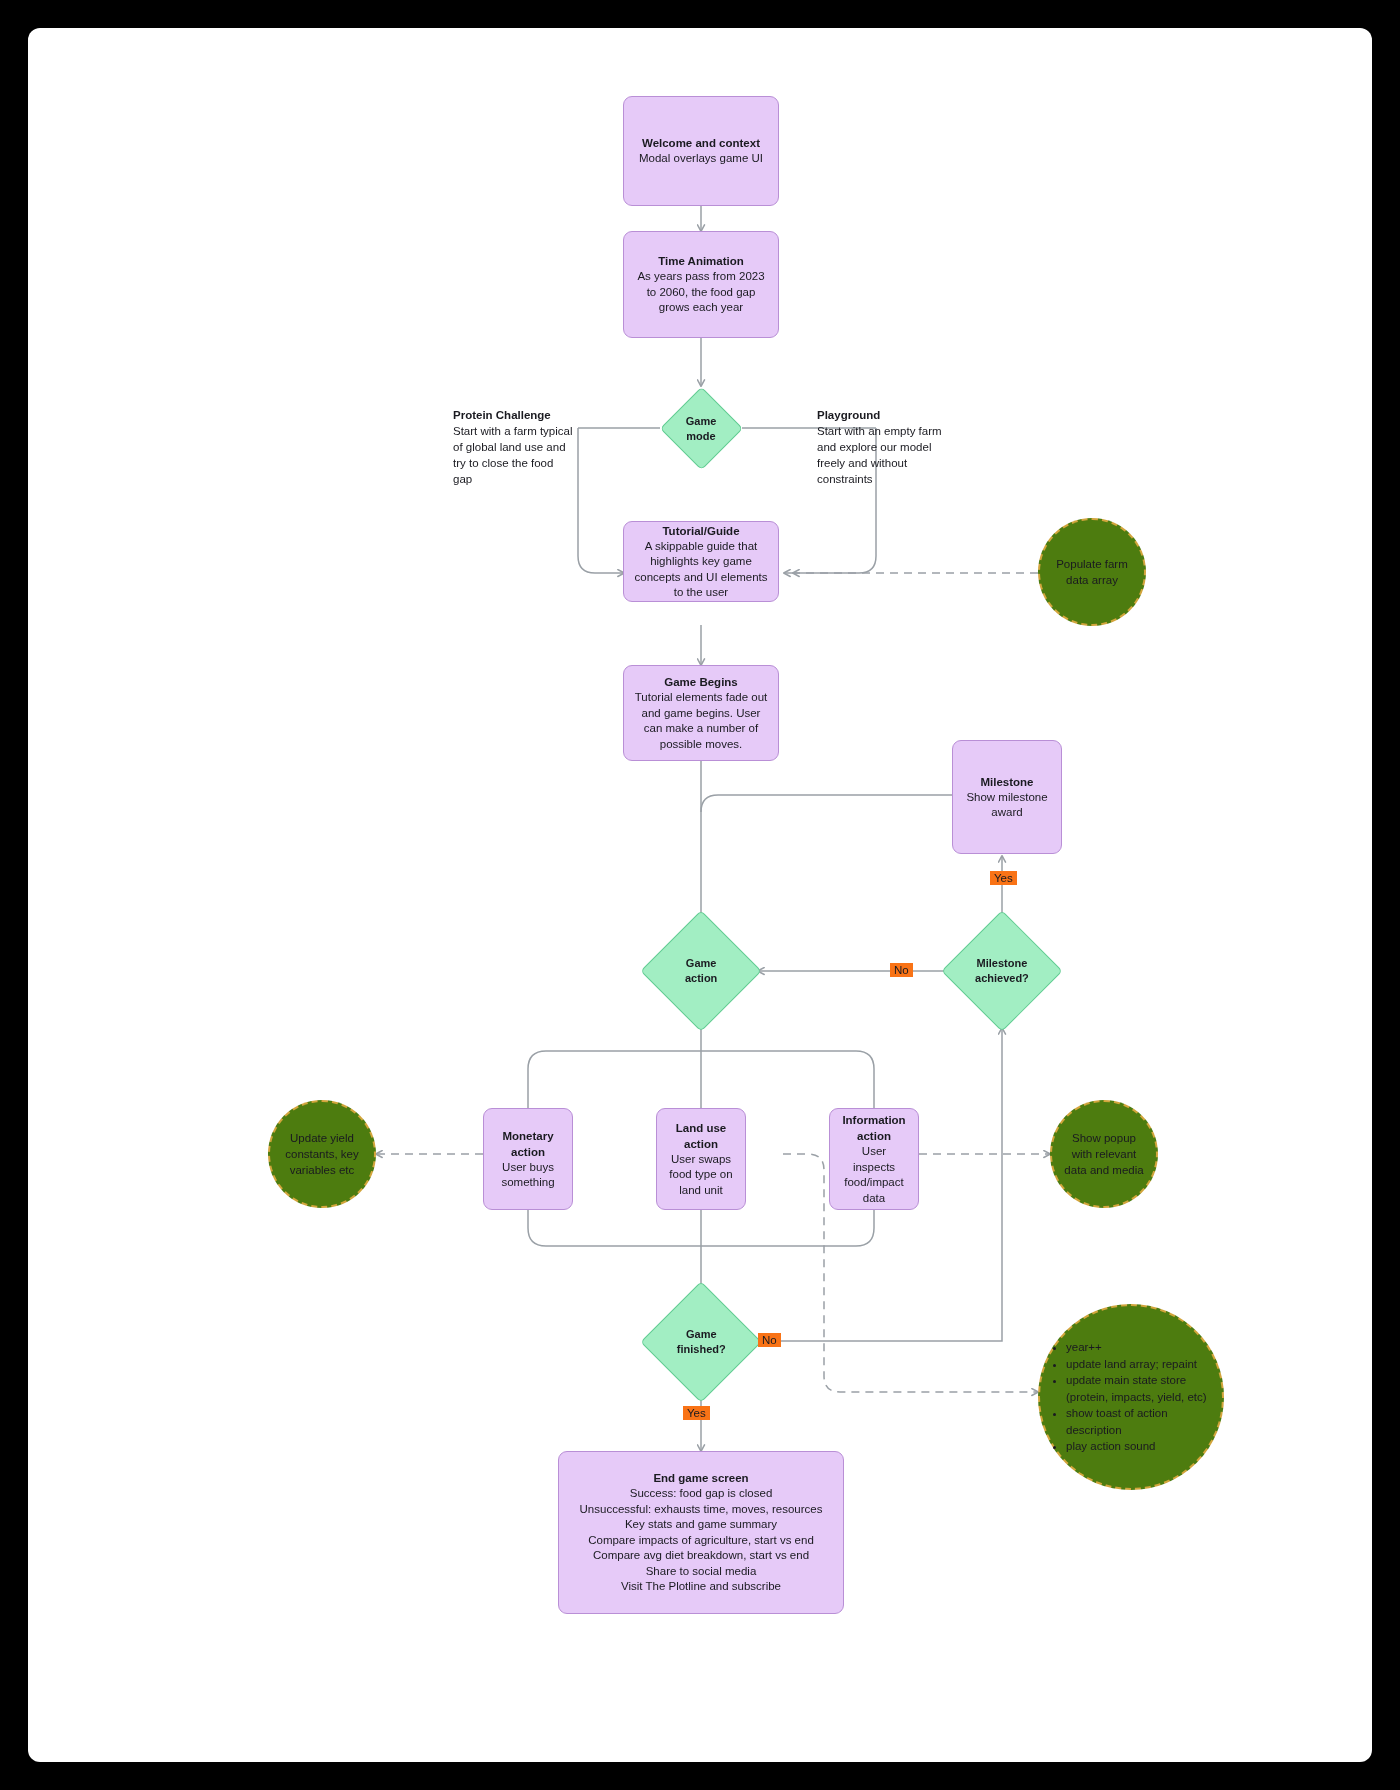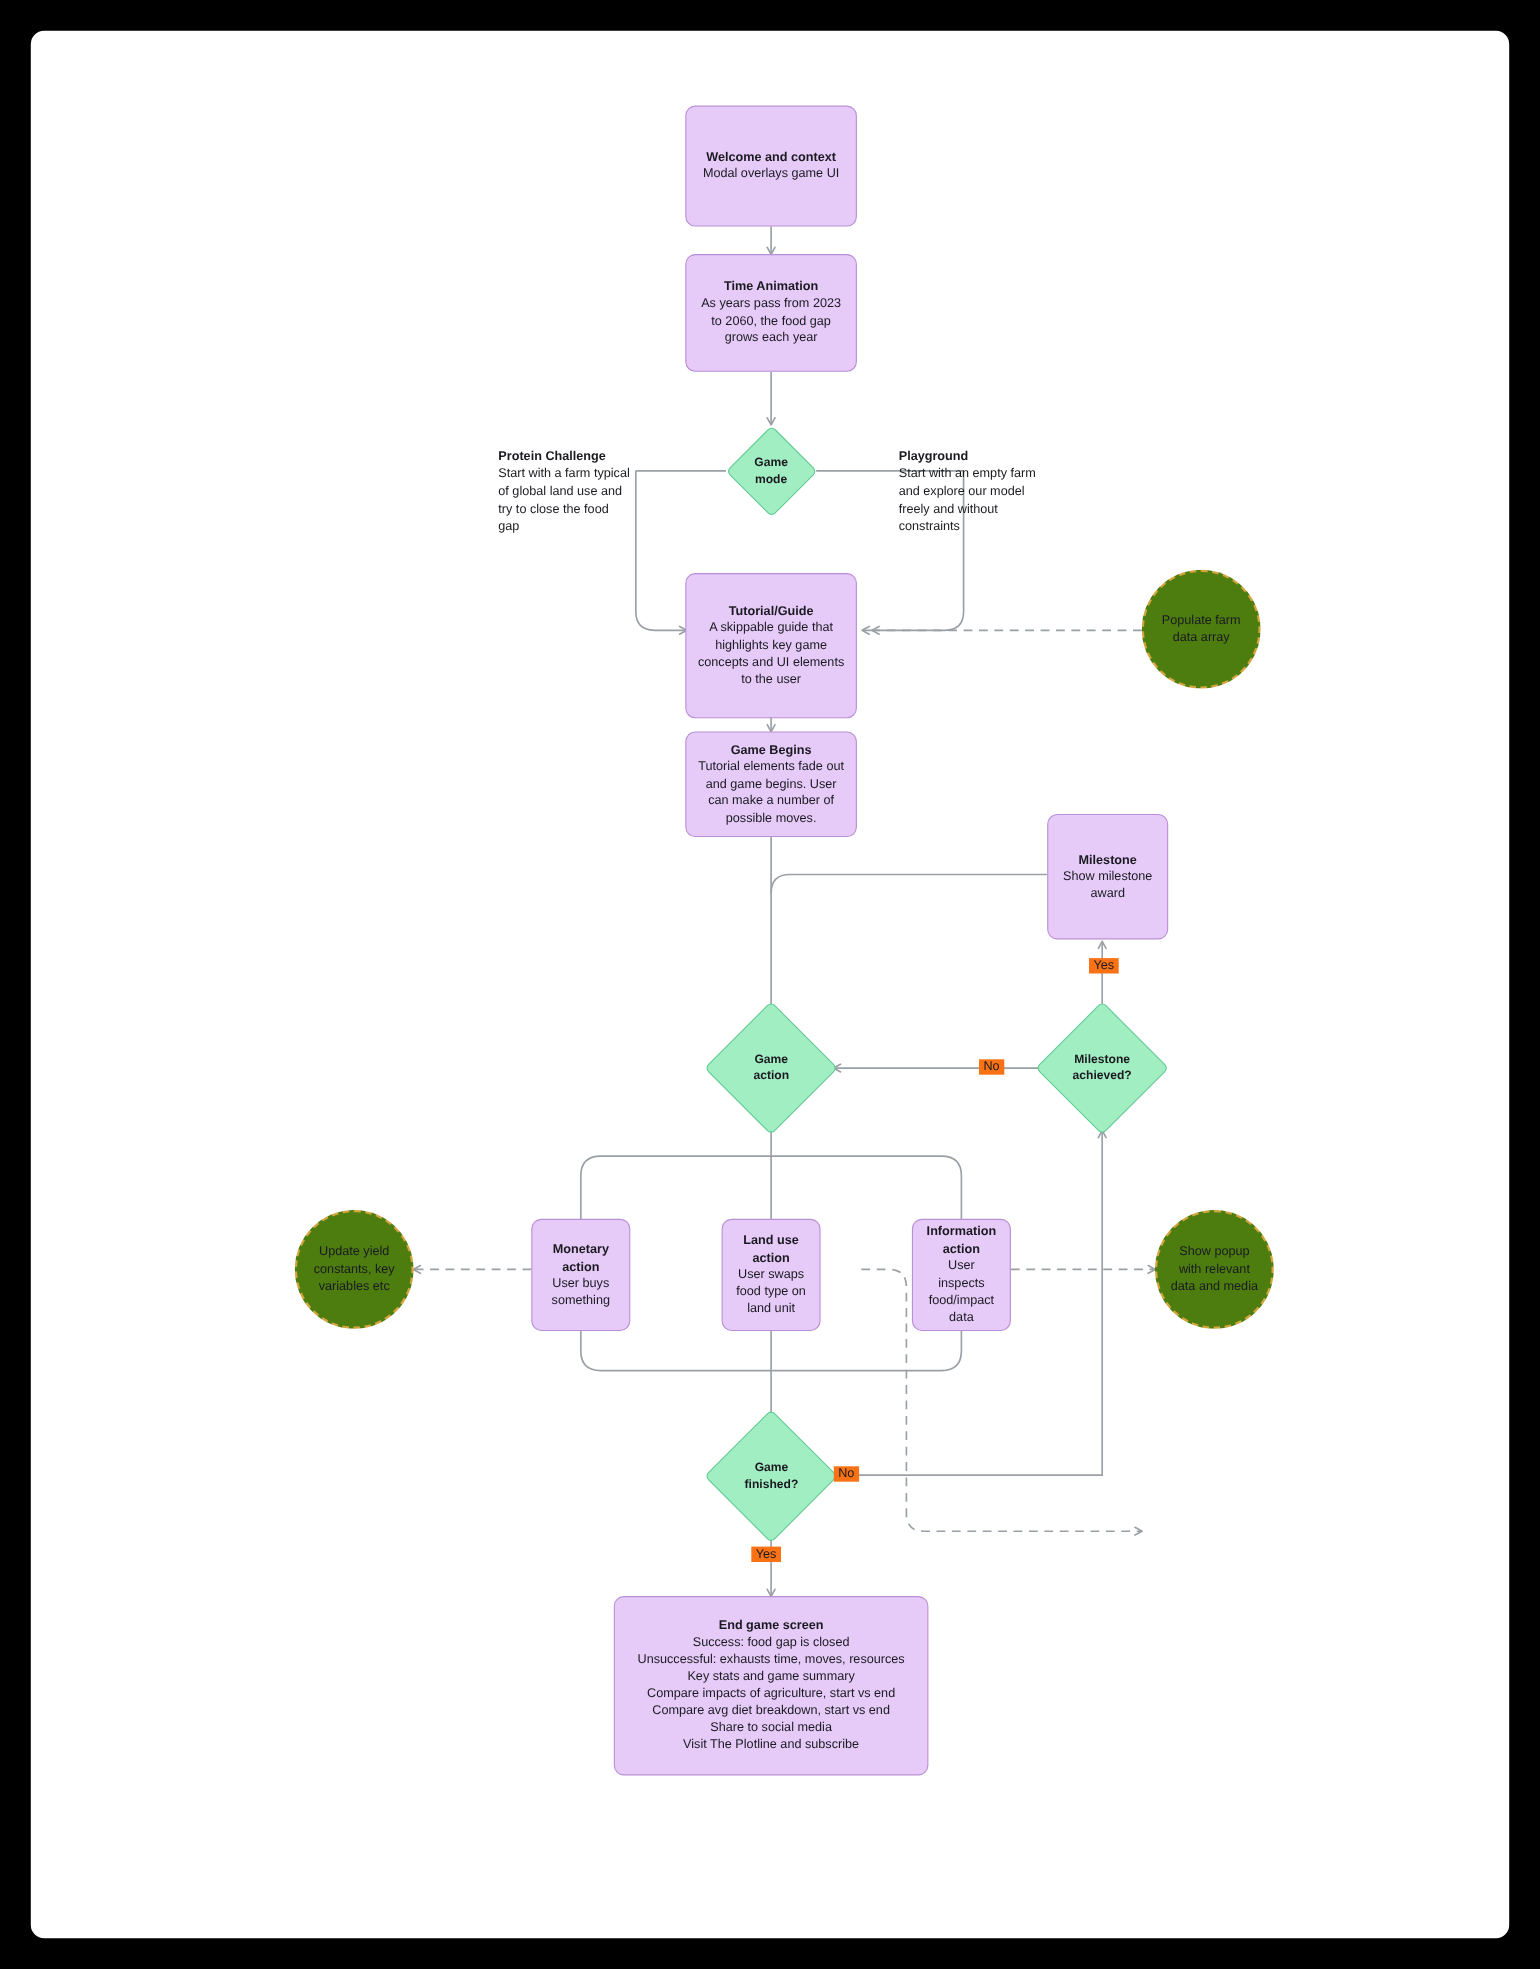--- a/index.html
+++ b/index.html
@@ -192,21 +192,21 @@
   <div class="sidelabel" style="left:425px; top:379px; width:122px;">
     <div class="title">Protein Challenge</div>
     <div class="sub">Start with a farm typical of global land use and try to close the food gap</div>
   </div>
 
   <div class="sidelabel" style="left:789px; top:379px; width:142px;">
     <div class="title">Playground</div>
     <div class="sub">Start with an empty farm and explore our model freely and without constraints</div>
   </div>
 
-  <div class="node box" style="left:595px; top:493px; width:156px; height:132px;">
+  <div class="node box" style="left:595px; top:493px; width:156px; height:81px;">
     <div class="title">Tutorial/Guide</div>
     <div class="sub">A skippable guide that highlights key game concepts and UI elements to the user</div>
   </div>
 
   <div class="node circle" style="left:1010px; top:490px; width:108px; height:108px;">
     <div class="ctext">Populate farm data array</div>
   </div>
 
   <div class="node box" style="left:595px; top:637px; width:156px; height:96px;">
     <div class="title">Game Begins</div>
@@ -263,20 +263,29 @@
     <div class="dtext">
       <span class="dtitle">Game</span>
       <span class="dtitle">finished?</span>
     </div>
   </div>
 
   <div class="edgelabel" style="left:730px; top:1305px;">No</div>
 
   <div class="edgelabel" style="left:655px; top:1378px;">Yes</div>
 
+  <div class="node circle" style="left:1010px; top:1276px; width:186px; height:186px;">
+    <ul class="bullets">
+      <li>year++</li>
+      <li>update land array; repaint</li>
+      <li>update main state store (protein, impacts, yield, etc)</li>
+      <li>show toast of action description</li>
+      <li>play action sound</li>
+    </ul>
+  </div>
 
   <div class="node box" style="left:530px; top:1423px; width:286px; height:163px;">
     <div class="title">End game screen</div>
     <div class="sub">Success: food gap is closed</div>
     <div class="sub">Unsuccessful: exhausts time, moves, resources</div>
     <div class="sub">Key stats and game summary</div>
     <div class="sub">Compare impacts of agriculture, start vs end</div>
     <div class="sub">Compare avg diet breakdown, start vs end</div>
     <div class="sub">Share to social media</div>
     <div class="sub">Visit The Plotline and subscribe</div>

